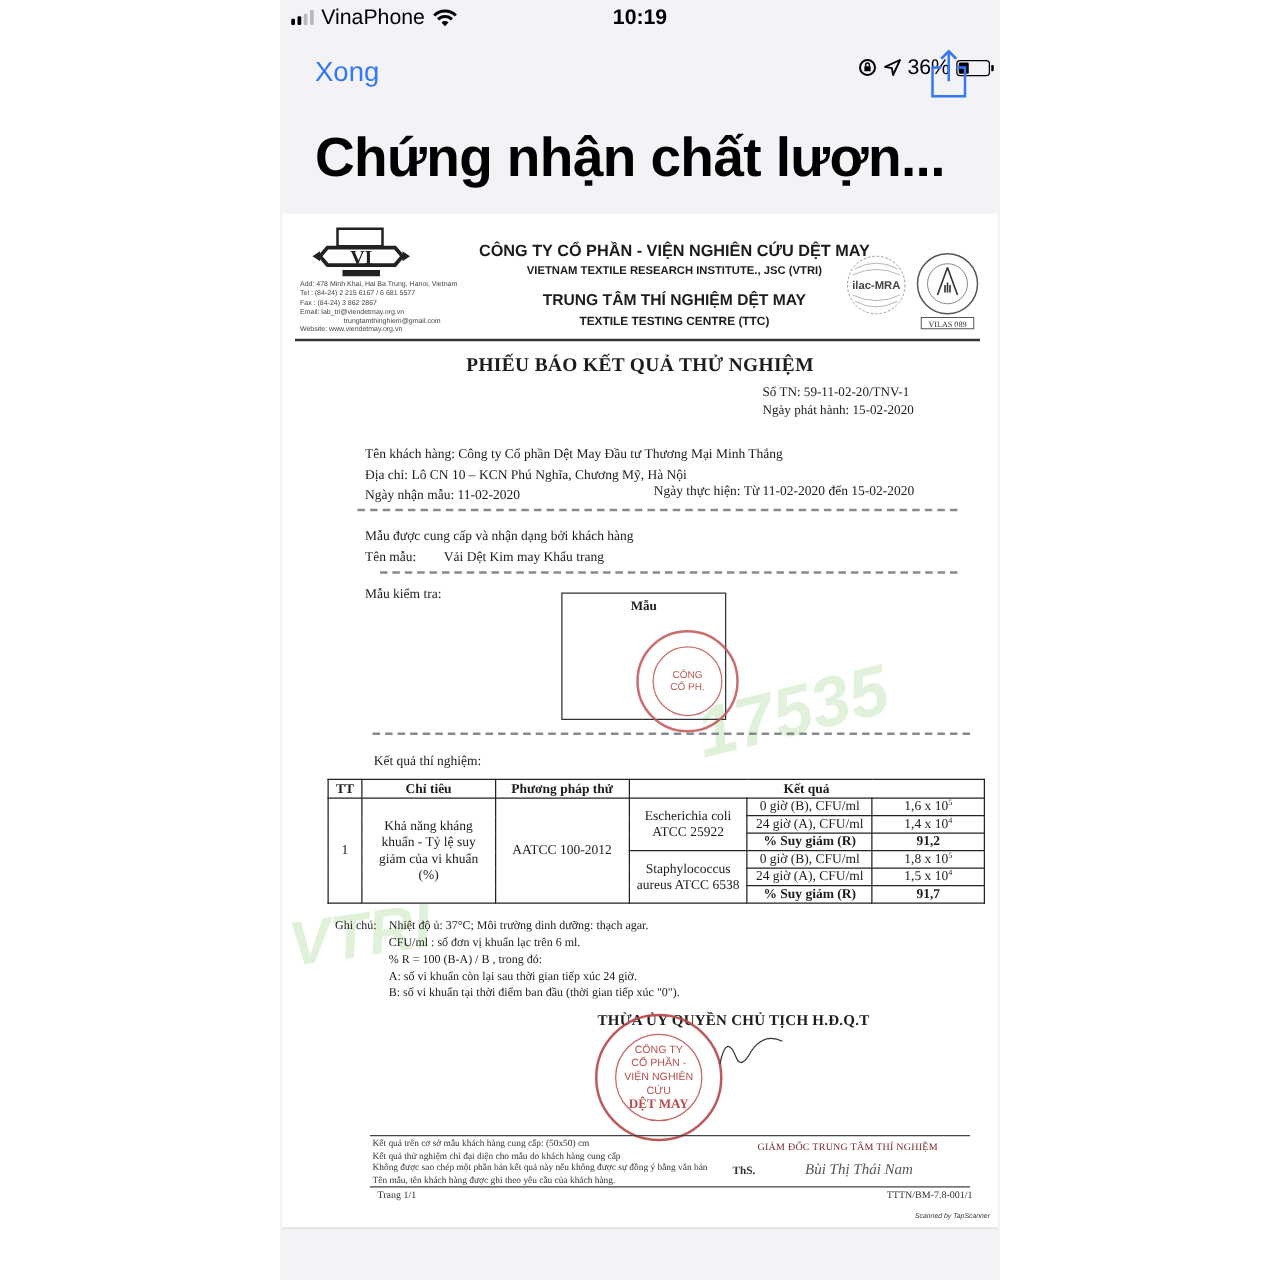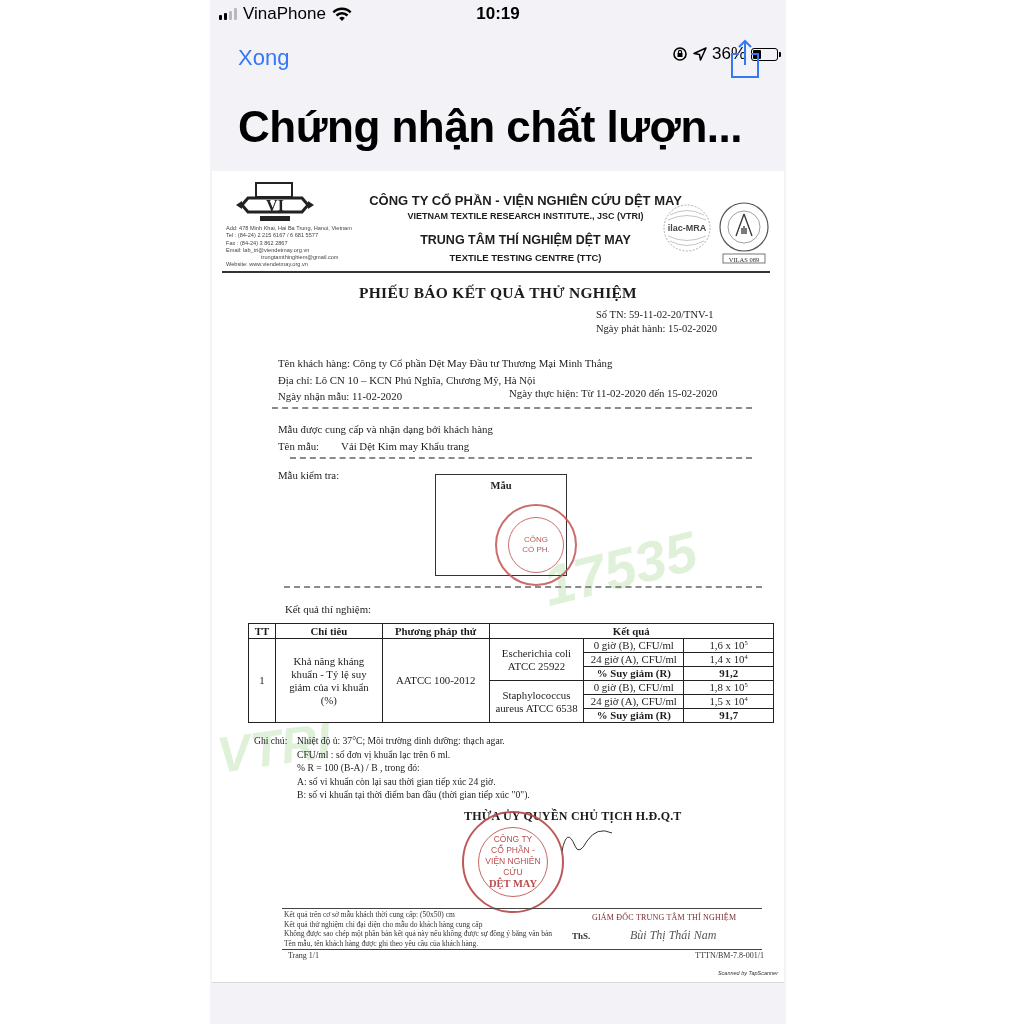--- a/index.html
+++ b/index.html
@@ -1,19 +1,19 @@
 <!DOCTYPE html>
 <html><head>
 <meta charset="utf-8">
 <style>
   * { box-sizing: border-box; margin: 0; padding: 0; }
   html, body { width: 1024px; height: 1024px; background: #ffffff; overflow: hidden; }
   body { position: relative; font-family: "Liberation Sans", sans-serif; }
 
-  .phone { position: absolute; left: 210px; top: 0; width: 576px; height: 1024px; background: #f2f2f7; overflow: hidden; }
+  .phone { position: absolute; left: 224px; top: 0; width: 576px; height: 1024px; background: #f2f2f7; overflow: hidden; }
 
   
   .status-bar { position: absolute; left: 0; top: 0; width: 576px; height: 30px; font-size: 17px; color: #000; }
   .sb-left { position: absolute; left: 9px; top: 4px; display: flex; align-items: center; gap: 6px; }
   .signal { display: flex; align-items: flex-end; gap: 2px; height: 12px; }
   .signal span { width: 3px; background: #000; border-radius: 1px; }
   .signal span.dim { background: #b9b9b9; }
   .sb-center { position: absolute; left: 0; width: 576px; top: 4px; text-align: center; font-weight: 600; }
   .sb-right { position: absolute; right: 8px; top: 4px; display: flex; align-items: center; gap: 5px; margin-top: 40px; }
   .battery { width: 27px; height: 13px; border: 1.5px solid #000; border-radius: 3px; position: relative; padding: 1px; }
@@ -268,21 +268,21 @@
         <div class="big">DỆT MAY</div>
       </div>
     </div>
 
     <svg style="position:absolute; left:345px; top:650px;" width="60" height="40" viewBox="0 0 60 40">
       <path d="M5 30 Q10 5 18 25 Q22 35 30 20 Q40 5 55 12" fill="none" stroke="#333" stroke-width="1"></path>
     </svg>
 
     <div class="foot-rule" style="top:737px;"></div>
     <div class="foot-notes">
-      <div>Kết quả trên cơ sở mẫu khách thời cung cấp: (50x50) cm</div>
+      <div>Kết quả trên cơ sở mẫu khách hàng cung cấp: (50x50) cm</div>
       <div>Kết quả thử nghiệm chỉ đại diện cho mẫu do khách hàng cung cấp</div>
       <div>Không được sao chép một phần bản kết quả này nếu không được sự đồng ý bằng văn bản</div>
       <div>Tên mẫu, tên khách hàng được ghi theo yêu cầu của khách hàng.</div>
     </div>
     <div class="director">GIÁM ĐỐC TRUNG TÂM THÍ NGHIỆM</div>
     <div class="director2">ThS.</div>
     <div class="signame">Bùi Thị Thái Nam</div>
     <div class="foot-rule" style="top:778px;"></div>
     <div class="page-num">Trang 1/1</div>
     <div class="form-code">TTTN/BM-7.8-001/1</div>

